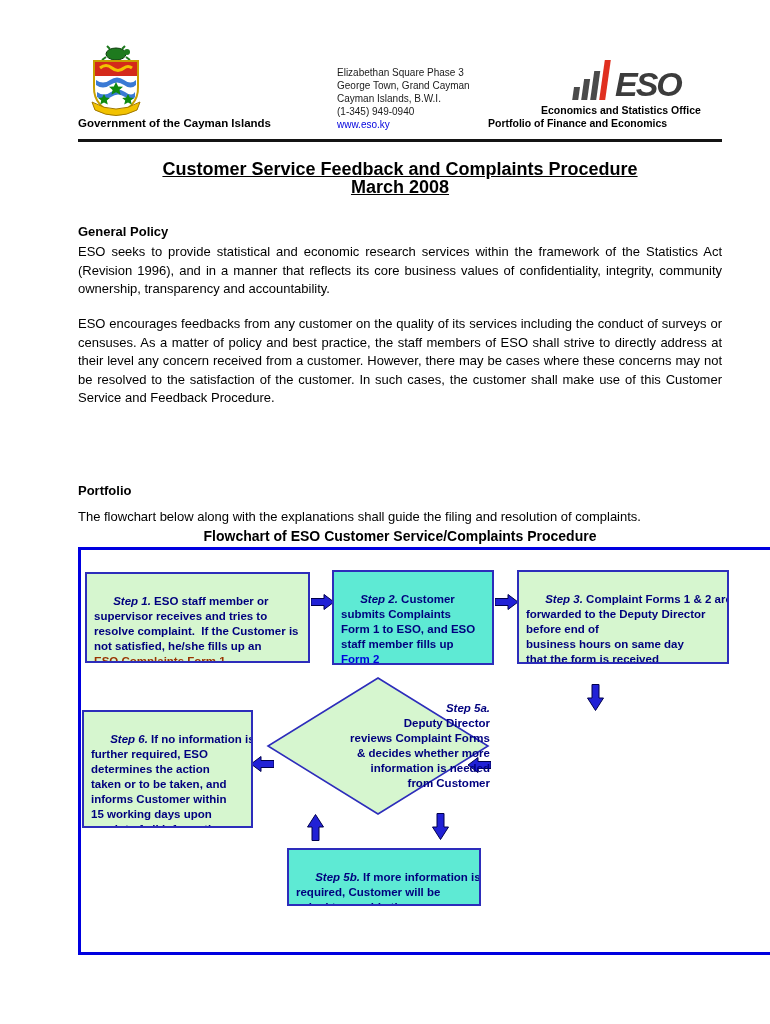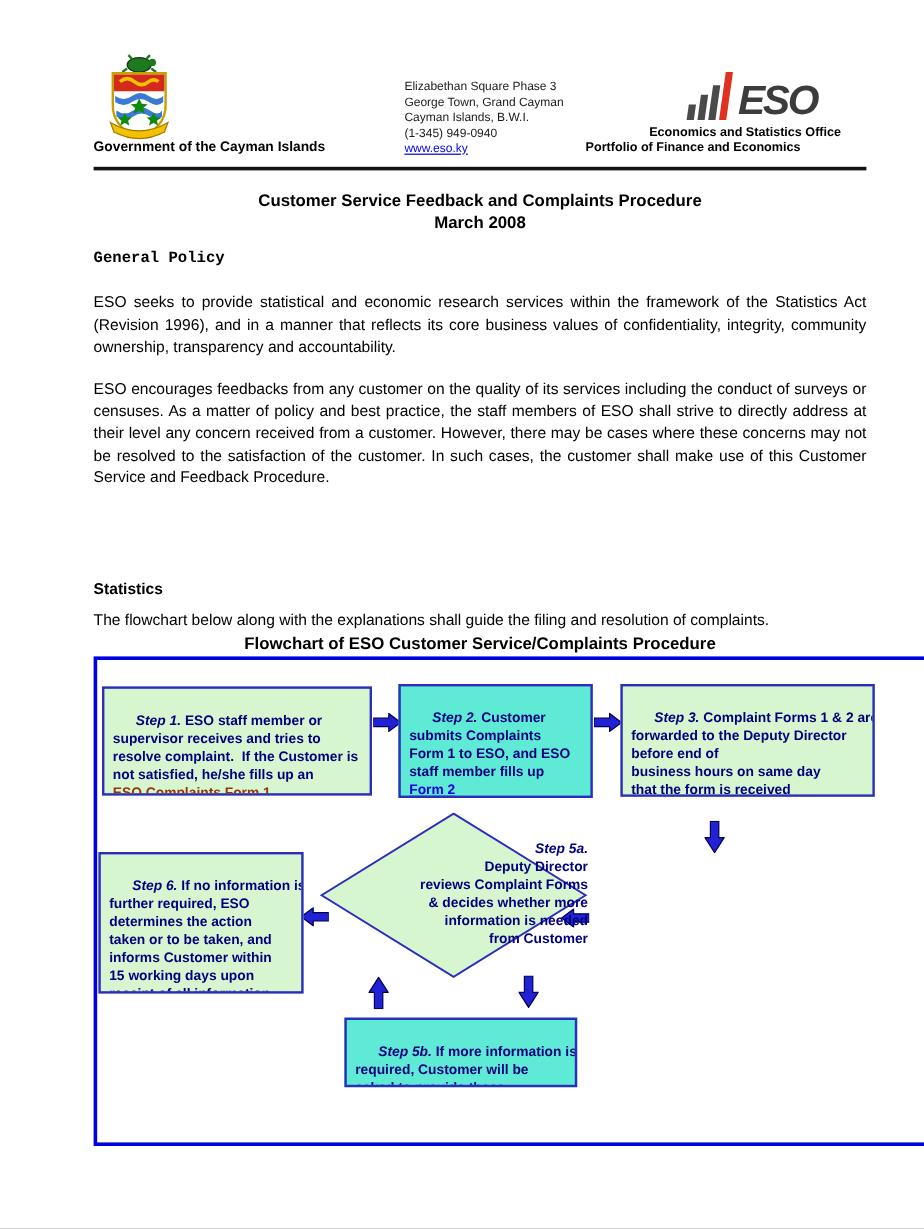--- a/index.html
+++ b/index.html
@@ -12,31 +12,31 @@
     margin: 0 auto;
     font-family: "Liberation Sans", sans-serif;
     color: #000;
     overflow: hidden;
   }
   .abs { position: absolute; }
 
   
   .gov-caption { font-weight: bold; font-size: 11.5px; }
   .address { font-size: 10px; line-height: 13px; color: #1a1a1a; }
-  .address a, .weblink { color: #0000dd; text-decoration: underline; cursor: pointer; margin-top: 30px; }
+  .address a, .weblink { color: #0000dd; cursor: pointer; margin-top: 30px; }
   .eso-logo { display: flex; align-items: flex-end; height: 42px; }
   .eso-bars { display: flex; align-items: flex-end; margin-right: 4px; transform: skewX(-8deg); }
   .eso-bars .bar { width: 6px; margin-right: 3px; background: #4a4a4a; }
   .eso-bars .bar.red { background: #e03020; }
   .eso-word { font-size: 34px; font-weight: bold; font-style: italic; color: #3c3c3c; letter-spacing: -2px; line-height: 0.9; }
   .office-line { font-weight: bold; font-size: 10.5px; white-space: nowrap; }
   .hrule { height: 3px; background: #141414; }
 
   
-  .doc-title { width: 644px; text-align: center; font-weight: bold; font-size: 14px; }
+  .doc-title { width: 644px; text-align: center; font-weight: bold; font-size: 18px; text-decoration: underline; }
   .heading { font-weight: bold; font-size: 13px; }
   .para { width: 644px; font-size: 13px; line-height: 18.5px; text-align: justify; }
   .fc-title { width: 644px; text-align: center; font-weight: bold; font-size: 14px; }
 
   
   .fc-outer {
     position: absolute;
     left: 78px; top: 547px;
     width: 716px; height: 408px;
     border: 3px solid #0000e0;
@@ -114,24 +114,24 @@
     <span class="eso-word">ESO</span>
   </div>
   <div class="abs office-line" style="left:541px; top:104px;">Economics and Statistics Office</div>
   <div class="abs office-line" style="left:488px; top:117px;">Portfolio of Finance and Economics</div>
 
   <div class="abs hrule" style="left:78px; top:139px; width:644px;"></div>
 
   <div class="abs doc-title" style="left:78px; top:159px;">Customer Service Feedback and Complaints Procedure</div>
   <div class="abs doc-title" style="left:78px; top:177px;">March 2008</div>
 
-  <div class="abs heading" style="left:78px; top:207px;font-family:Liberation Mono, monospace;">General Policy</div>
+  <div class="abs heading" style="left:78px; top:224px;">General Policy</div>
   <div class="abs para" style="left:78px; top:243px;">ESO seeks to provide statistical and economic research services within the framework of the Statistics Act (Revision 1996), and in a manner that reflects its core business values of confidentiality, integrity, community ownership, transparency and accountability.</div>
   <div class="abs para" style="left:78px; top:315px;">ESO encourages feedbacks from any customer on the quality of its services including the conduct of surveys or censuses. As a matter of policy and best practice, the staff members of ESO shall strive to directly address at their level any concern received from a customer. However, there may be cases where these concerns may not be resolved to the satisfaction of the customer. In such cases, the customer shall make use of this Customer Service and Feedback Procedure.</div>
-  <div class="abs heading" style="left:78px; top:483px;">Statistics</div>
+  <div class="abs heading" style="left:78px; top:483px;">Portfolio</div>
   <div class="abs fc-title" style="left:78px; top:528px;">Flowchart of ESO Customer Service/Complaints Procedure</div>
   <div class="abs para" style="left:78px; top:508px;">The flowchart below along with the explanations shall guide the filing and resolution of complaints.</div>
 
   <div class="fc-outer">
 
     <div class="fc-box fc-green" style="left:4px; top:22px; width:225px; height:91px;">
       <span class="step-prefix">Step 1.</span><span> ESO staff member or
 supervisor receives and tries to
 resolve complaint.  If the Customer is
 not satisfied, he/she fills up an

